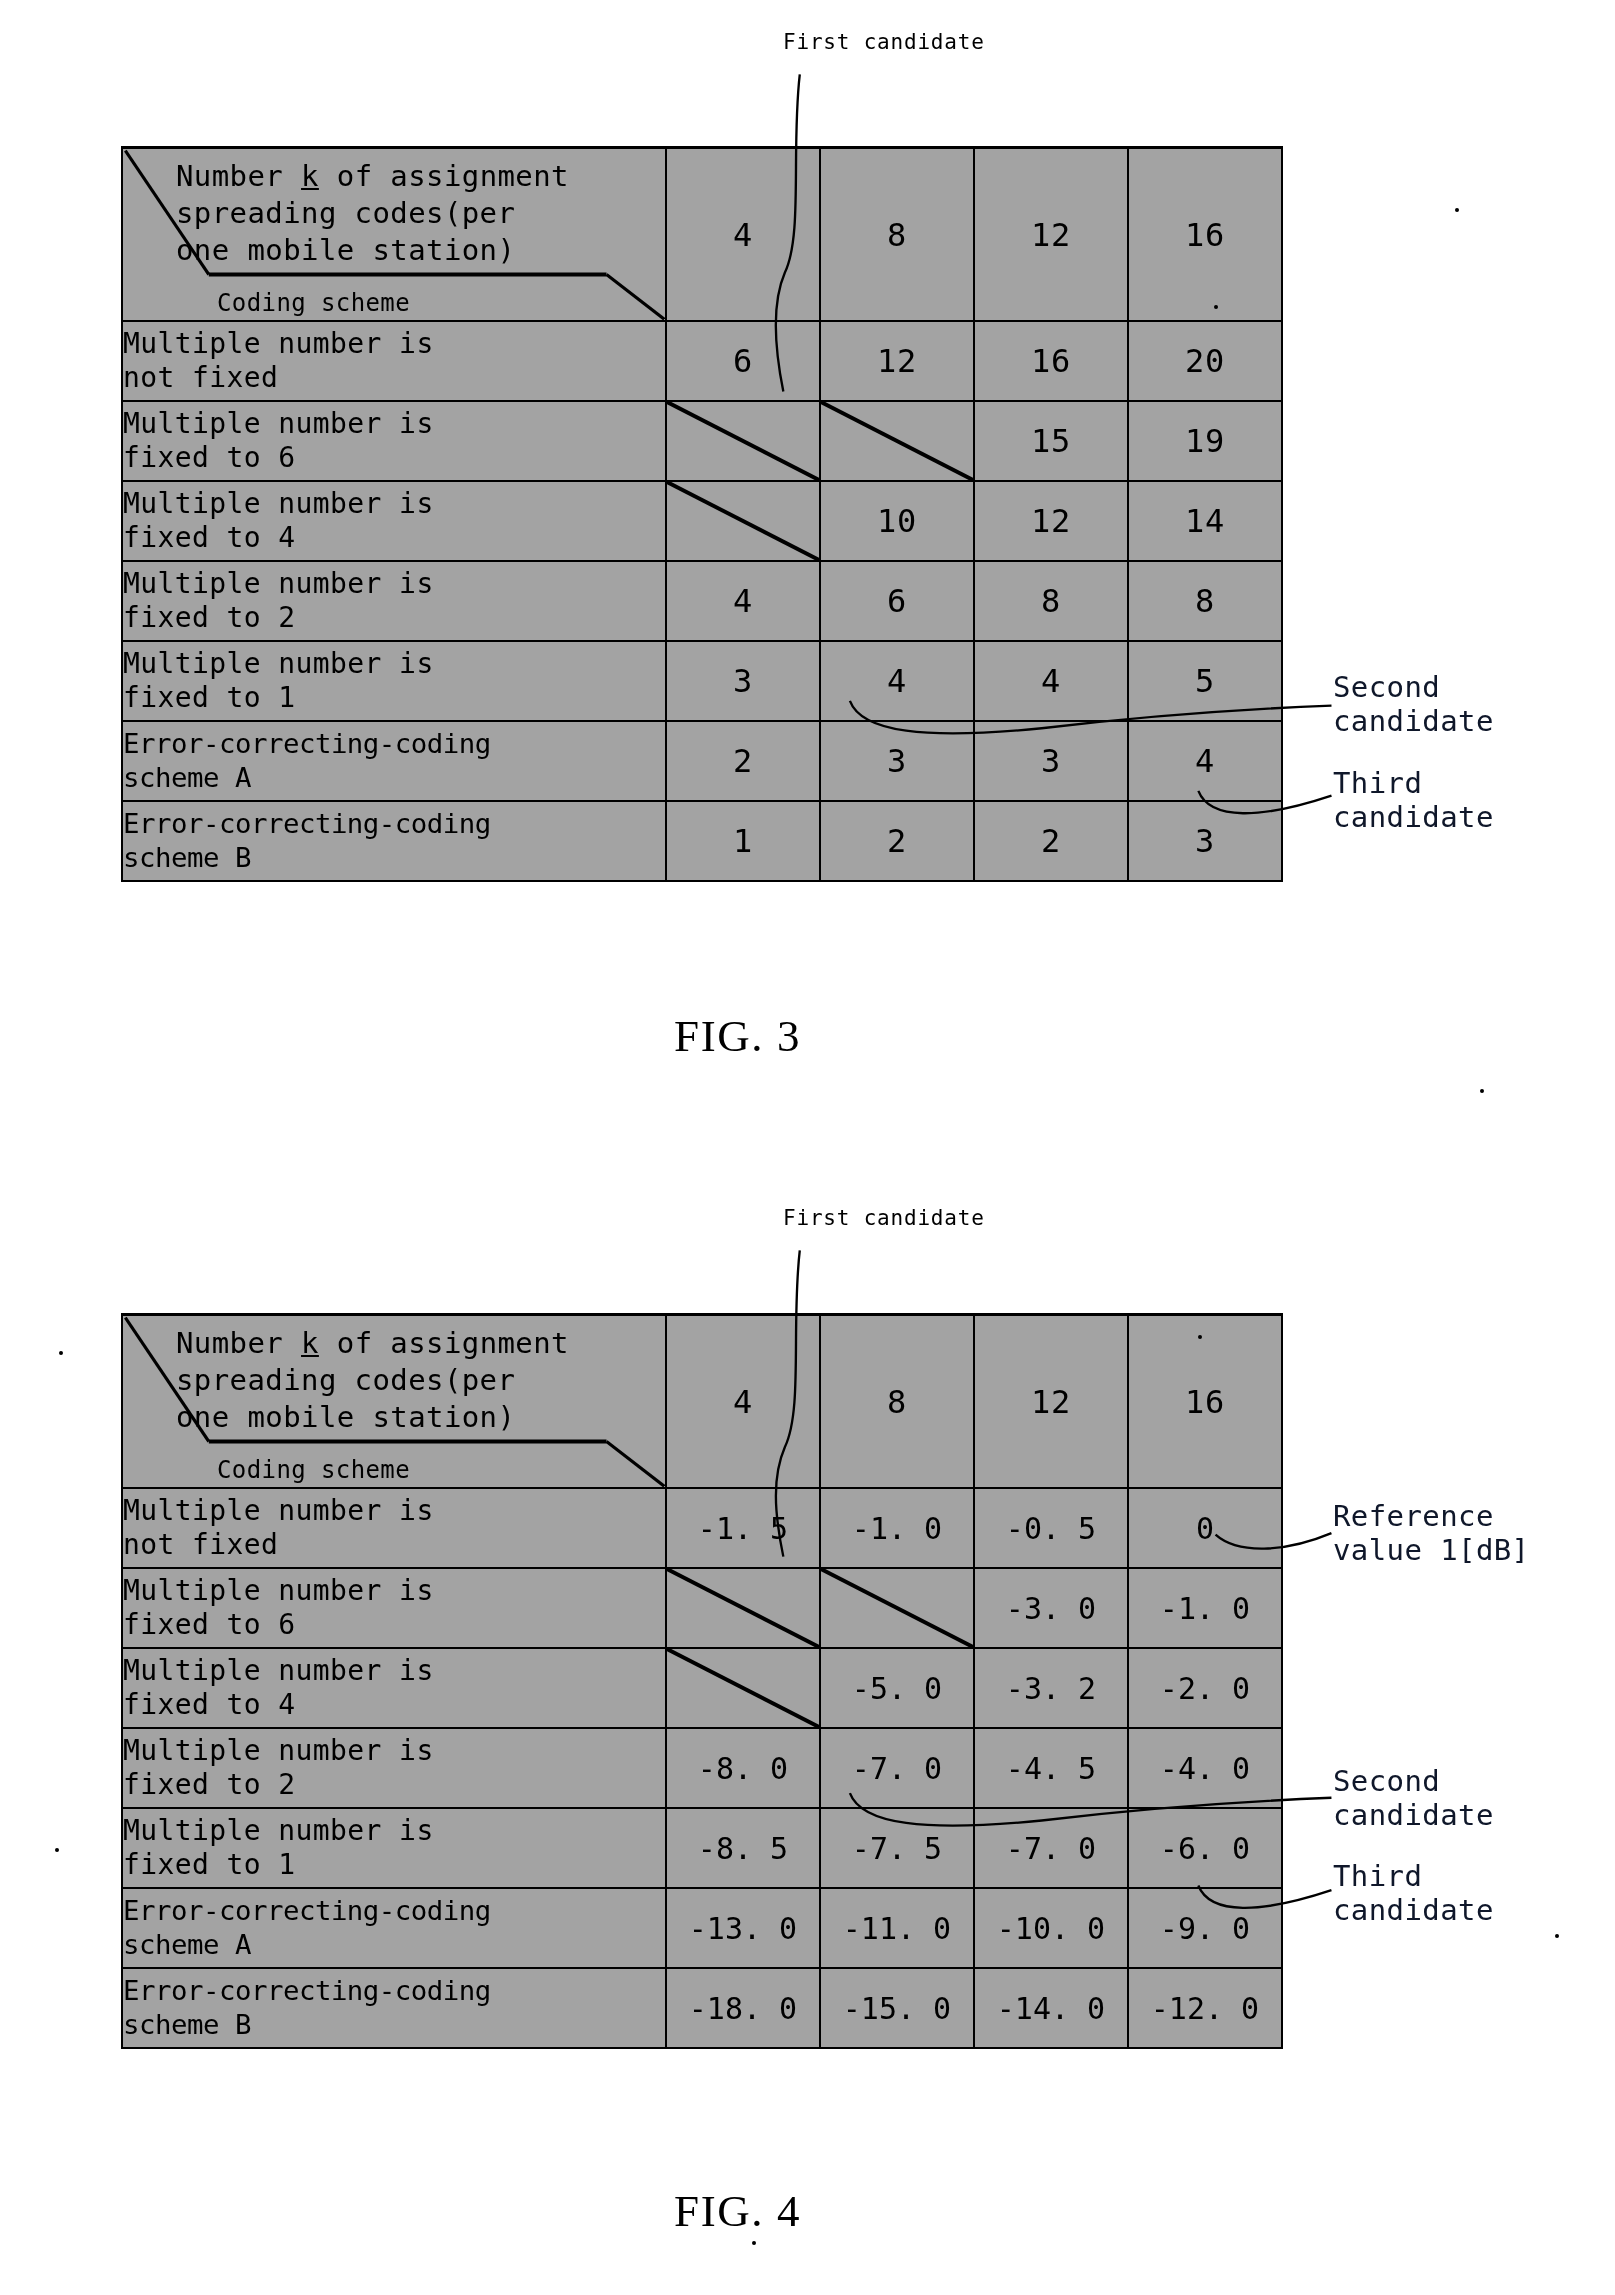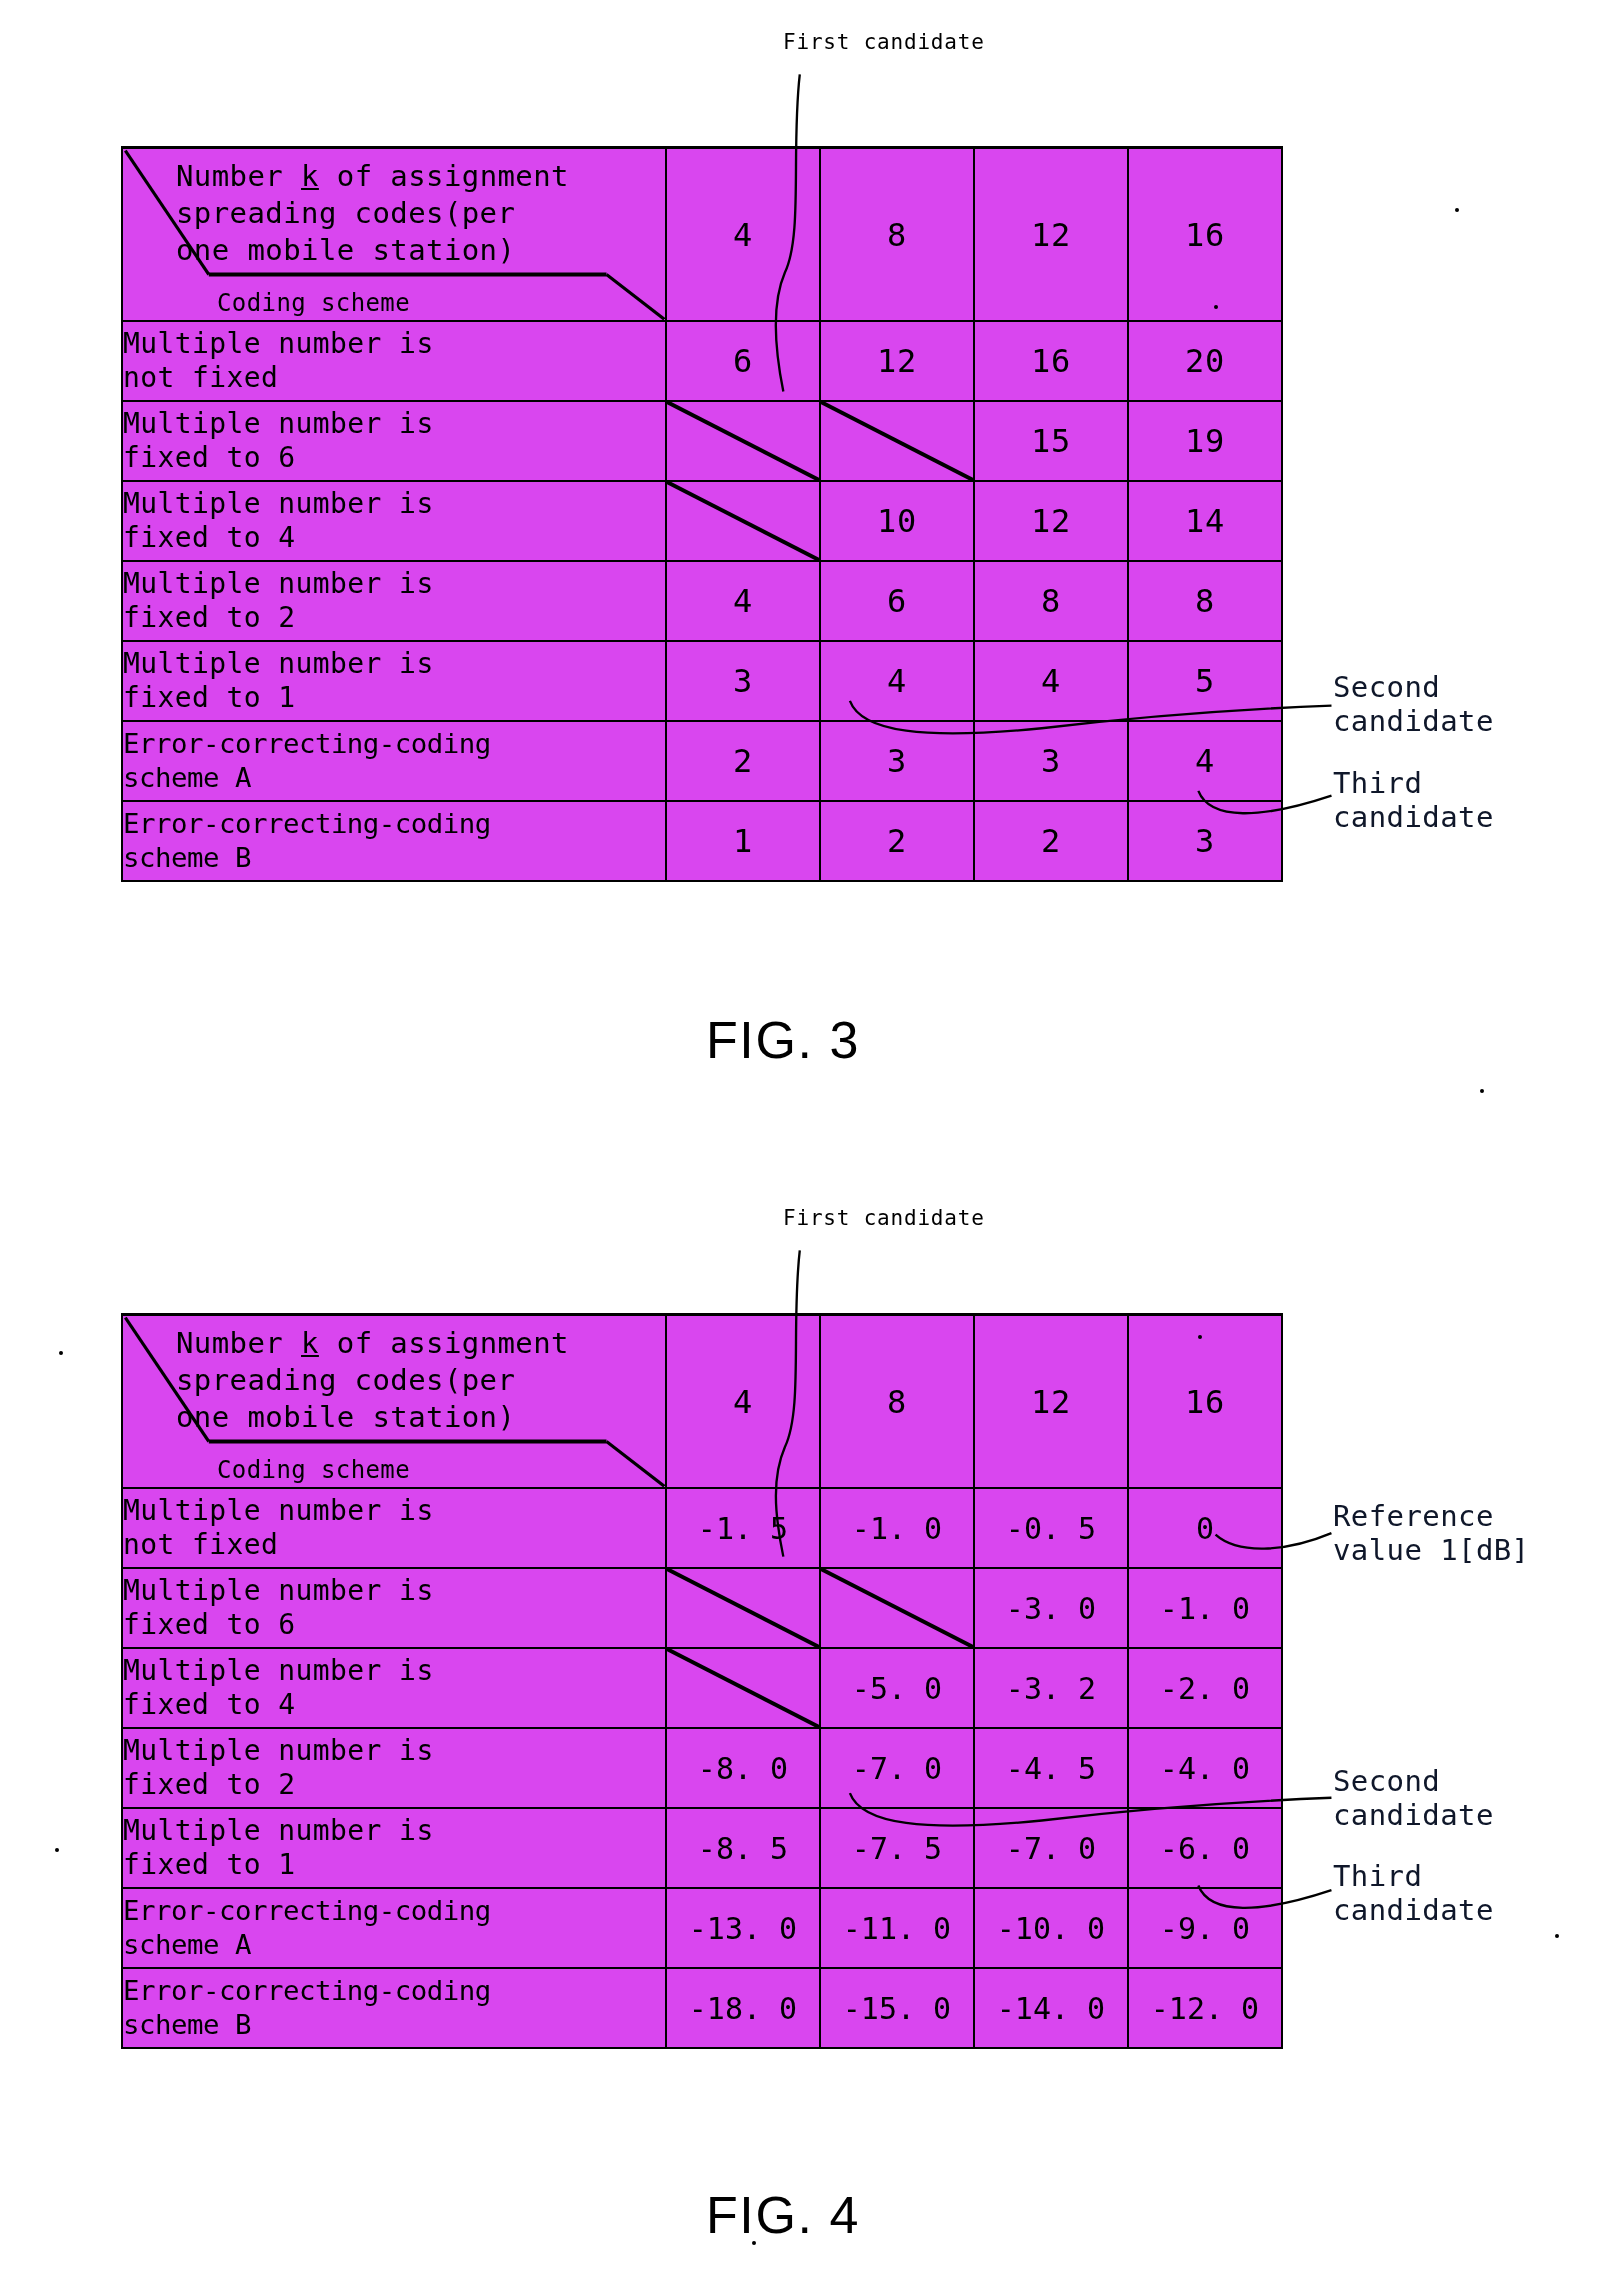--- a/index.html
+++ b/index.html
@@ -32,21 +32,21 @@
     letter-spacing: 0.8px;
     white-space: nowrap;
     color: #000;
   }
 
   
   table.fig-table {
     position: absolute;
     border-collapse: collapse;
     table-layout: fixed;
-    background: #d946ef;
+    background: #a3a3a3;
   }
   table.fig-table td {
     border: 2.3px solid #000;
     padding: 0;
     vertical-align: middle;
     font-family: "DejaVu Sans Mono", "Liberation Mono", monospace;
     color: #000;
   }
   table.fig-table .outer-top td   { border-top-width: 3.9px; }
 
@@ -139,26 +139,25 @@
     font-size: 29px;
     line-height: 34px;
     letter-spacing: 0.4px;
     white-space: pre-line;
     color: #0f172a;
   }
 
   
   .fig-caption {
     position: absolute;
-    font-family: Liberation Sans, sans-serif;
-    font-size: 52px;
+    font-family: Liberation Serif, serif;
+    font-size: 45px;
     letter-spacing: 1.6px;
     color: #000;
     white-space: nowrap;
-    margin-left: 32px;
   }
 
   
   .leaders {
     position: absolute;
     left: 0; top: 0;
     pointer-events: none;
   }
 
   

